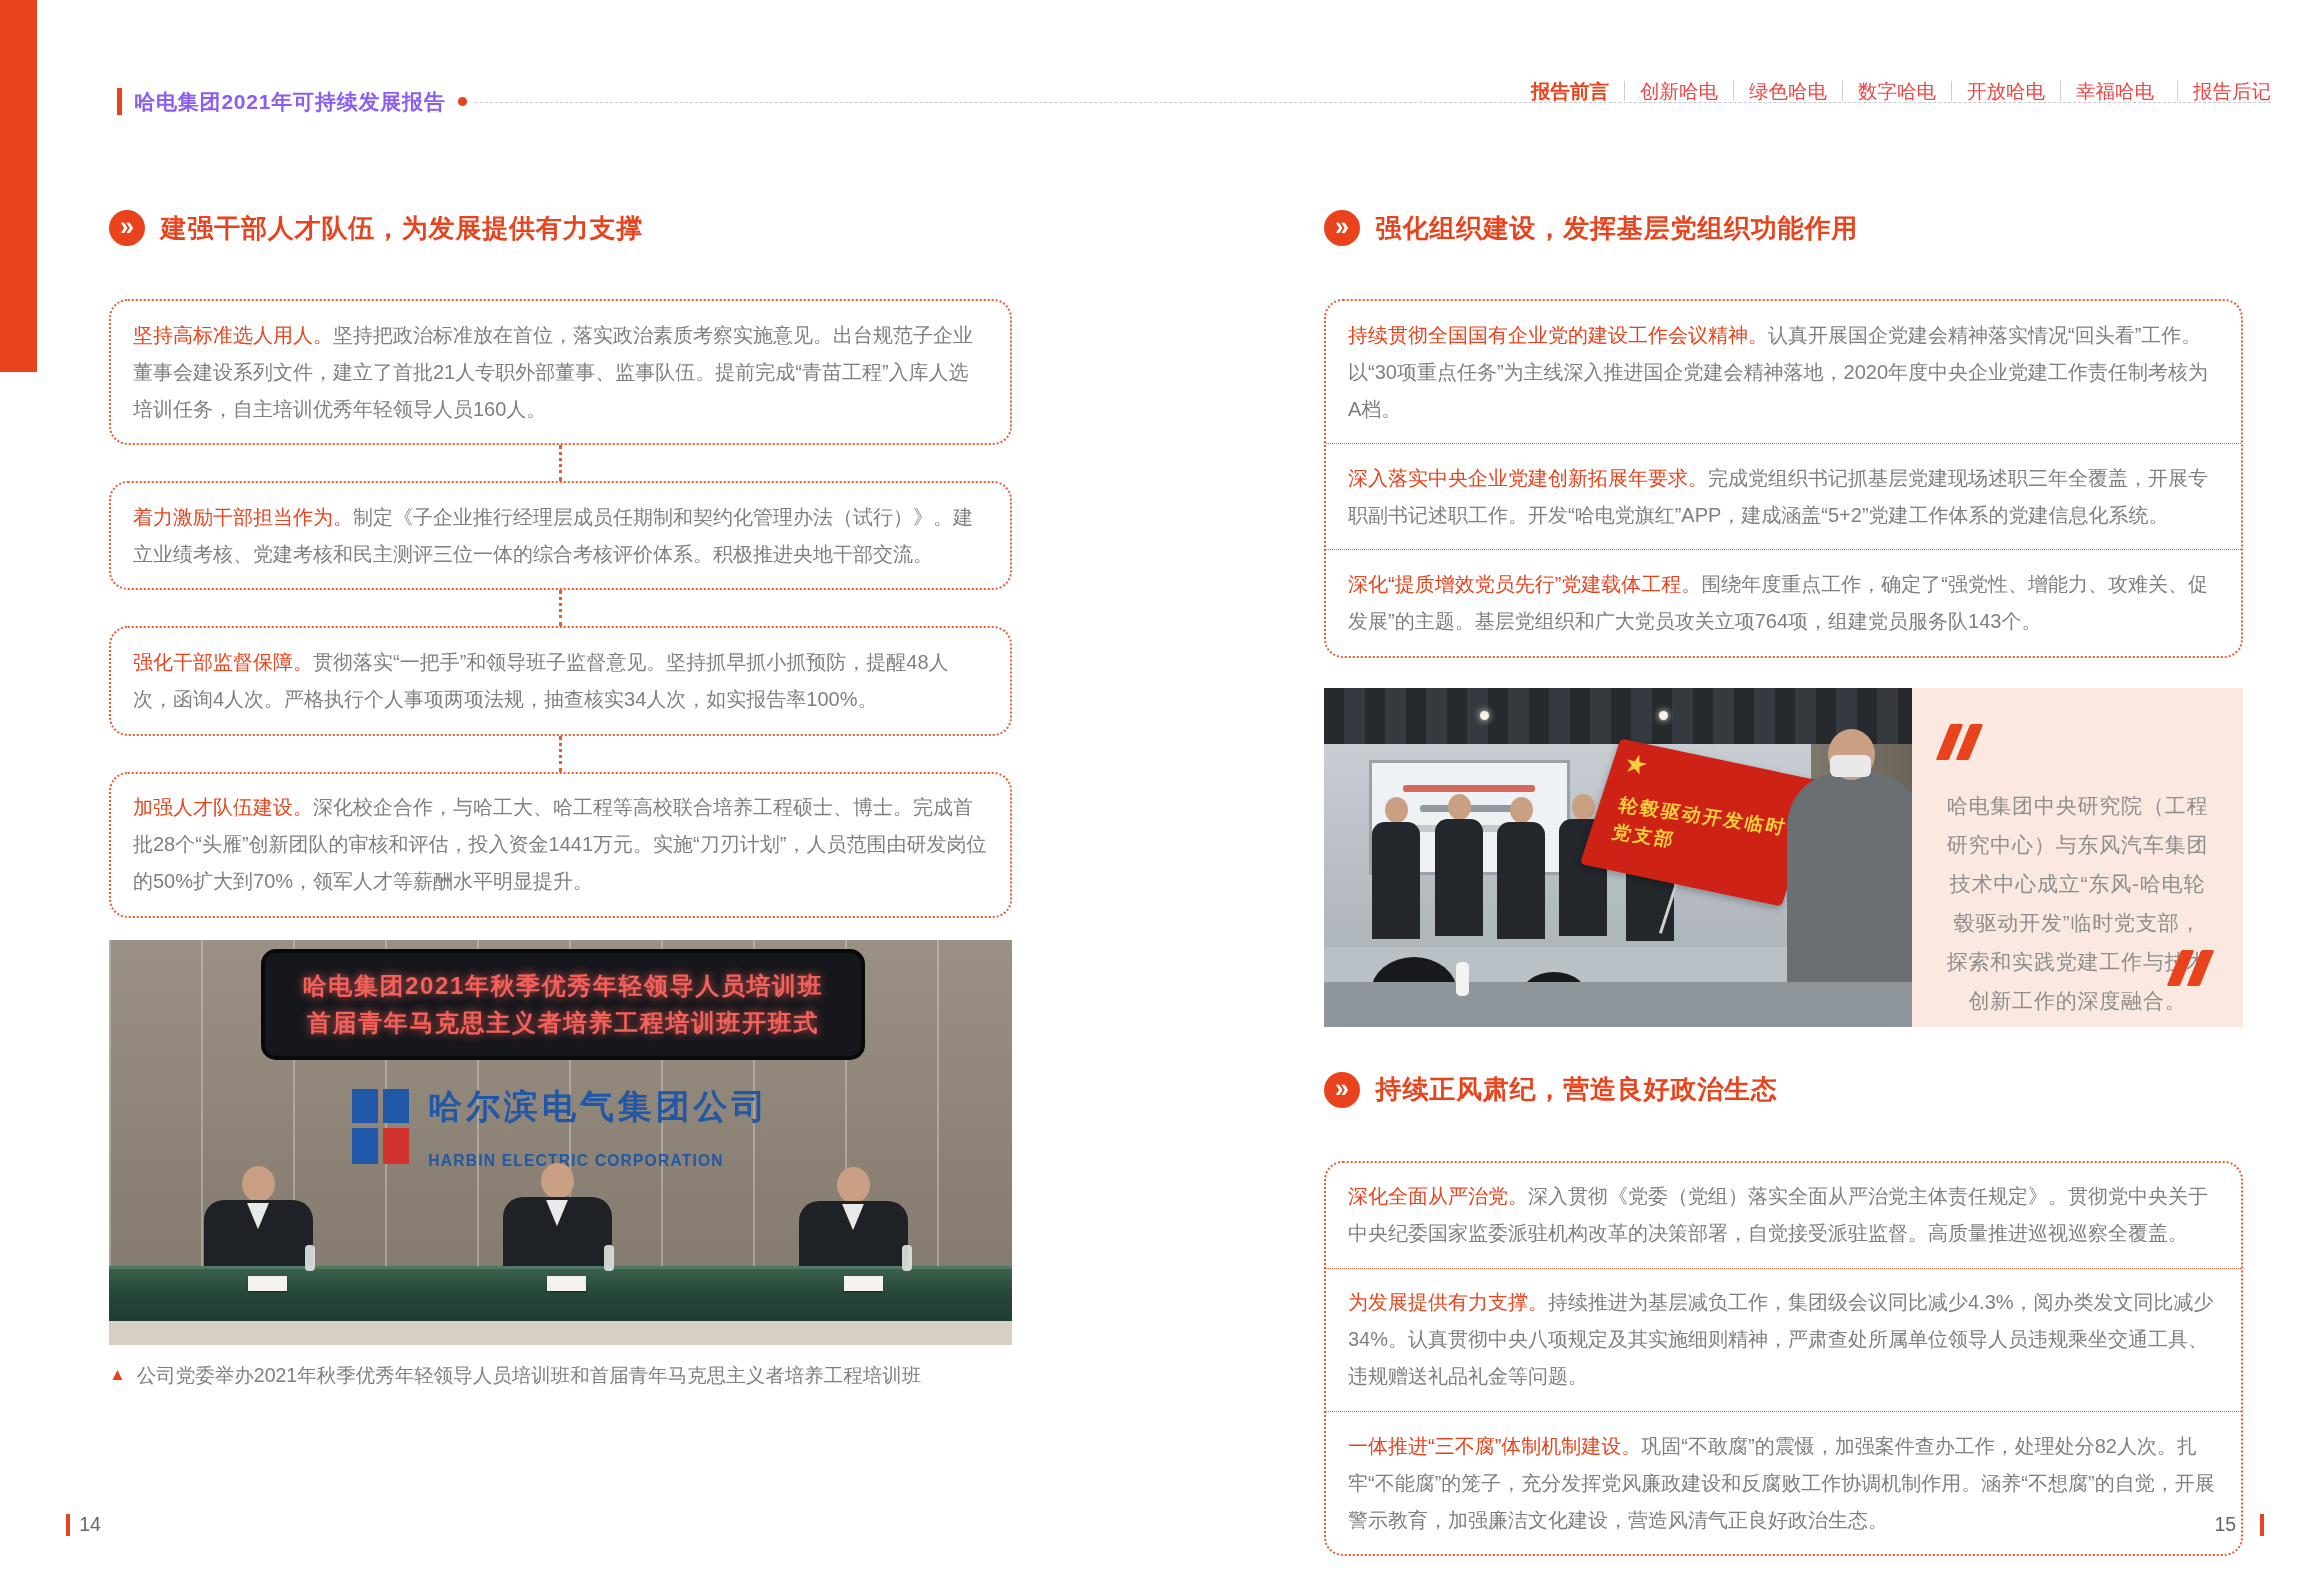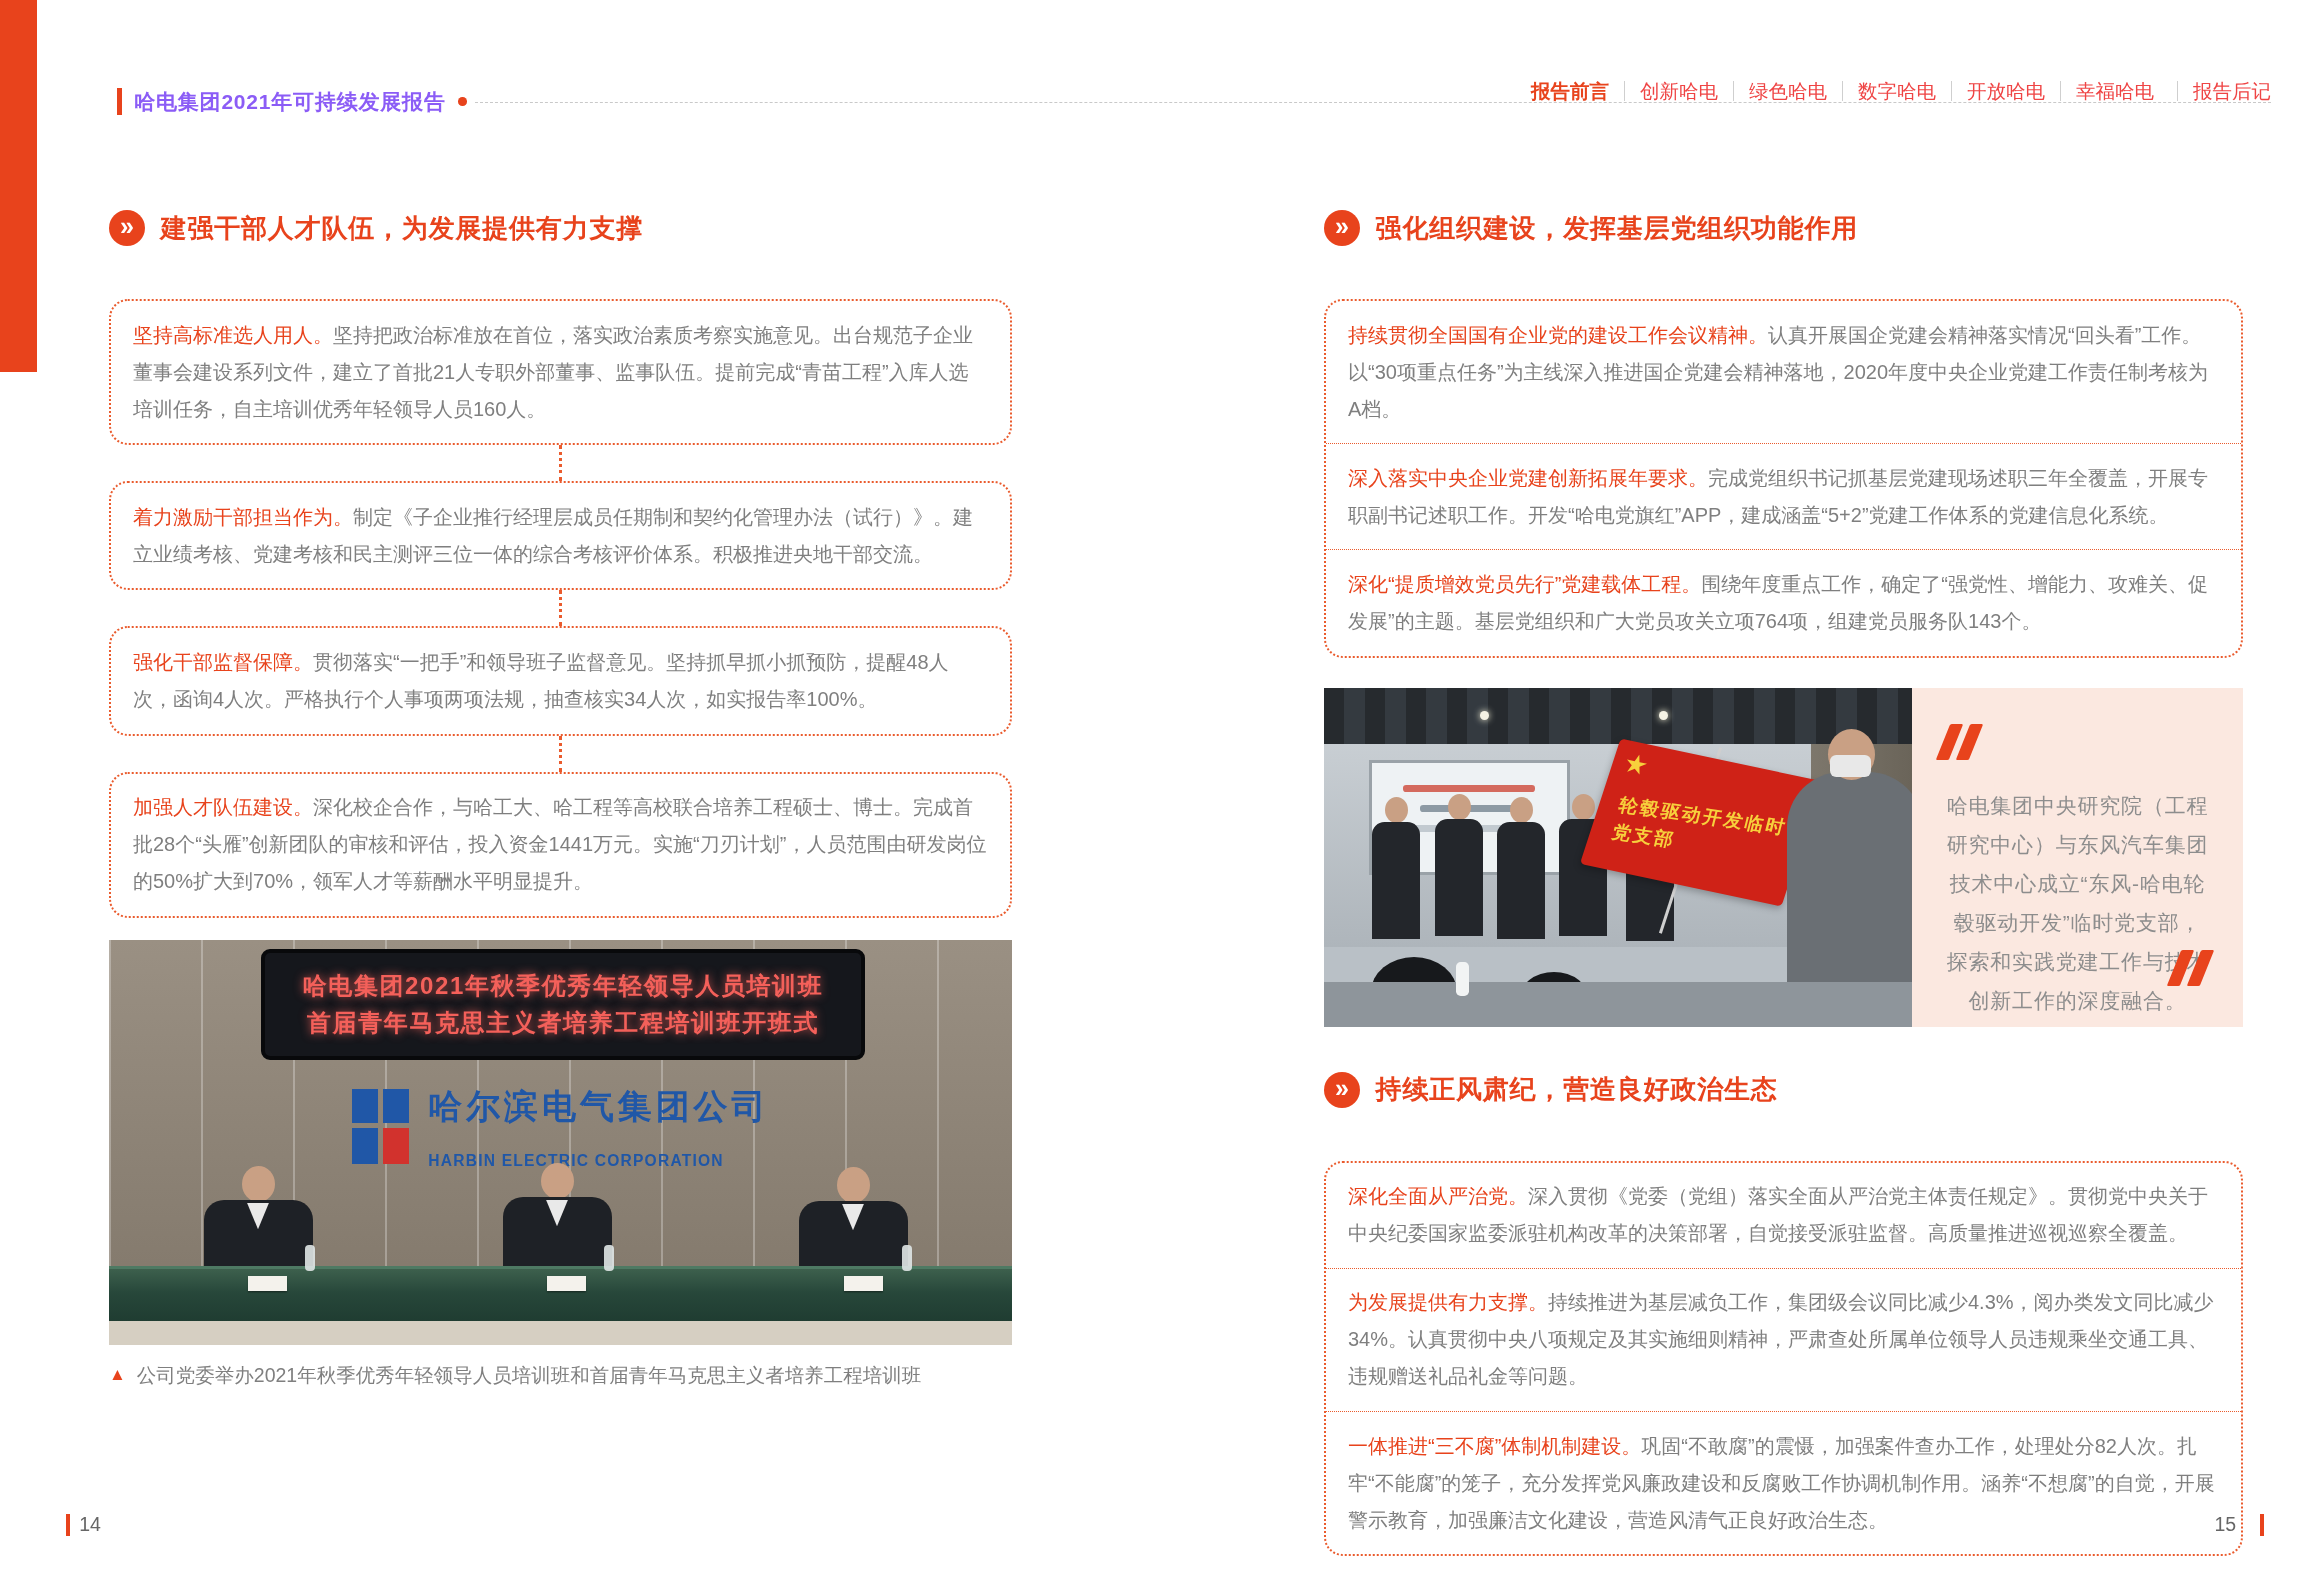--- a/index.html
+++ b/index.html
@@ -41,21 +41,21 @@
 
   .bigbox .entry { padding:15.6px 22px; }
   .bigbox .entry + .entry { border-top:1.6px dotted #ea5b2d; }
 
   
   .photo1 { position:relative; width:903px; height:405px; margin-top:22px; overflow:hidden; background:#8e8478; }
   .wall { position:absolute; inset:0;
           background: repeating-linear-gradient(90deg, rgba(255,255,255,.28) 0 2.3px, rgba(255,255,255,0) 2.3px 92px),
                       linear-gradient(180deg,#9a9083,#857b6e 80%); }
   .led { position:absolute; left:152px; top:9.3px; width:604px; height:111px; background:#15171c;
-         border:4.7px solid #08090b; border-radius:9px; display:flex; flex-direction:column;
+         border:4.7px solid #08090b; border-radius:15px; display:flex; flex-direction:column;
          align-items:center; justify-content:center; gap:4.7px; }
   .led-line { color:#f4605a; font-size:24px; font-weight:bold; letter-spacing:1.6px; white-space:nowrap;
               text-shadow:0 0 9.3px rgba(244,96,90,.85); }
   .sign { position:absolute; left:0; right:0; top:144px; display:flex; justify-content:center; align-items:center; gap:18.7px; }
   .he-logo { position:relative; width:58px; height:75px; }
   .he-logo i { position:absolute; display:block; }
   .he-logo .b1 { left:0;  top:0;  width:26.5px; height:34px; background:#2057a7; }
   .he-logo .b2 { left:31px; top:0; width:26.5px; height:34px; background:#2057a7; }
   .he-logo .r1 { left:31px; top:39px; width:26.5px; height:36px; background:#d2322d; }
   .he-logo .b3 { left:0;  top:39px; width:26.5px; height:36px; background:#2057a7; }

